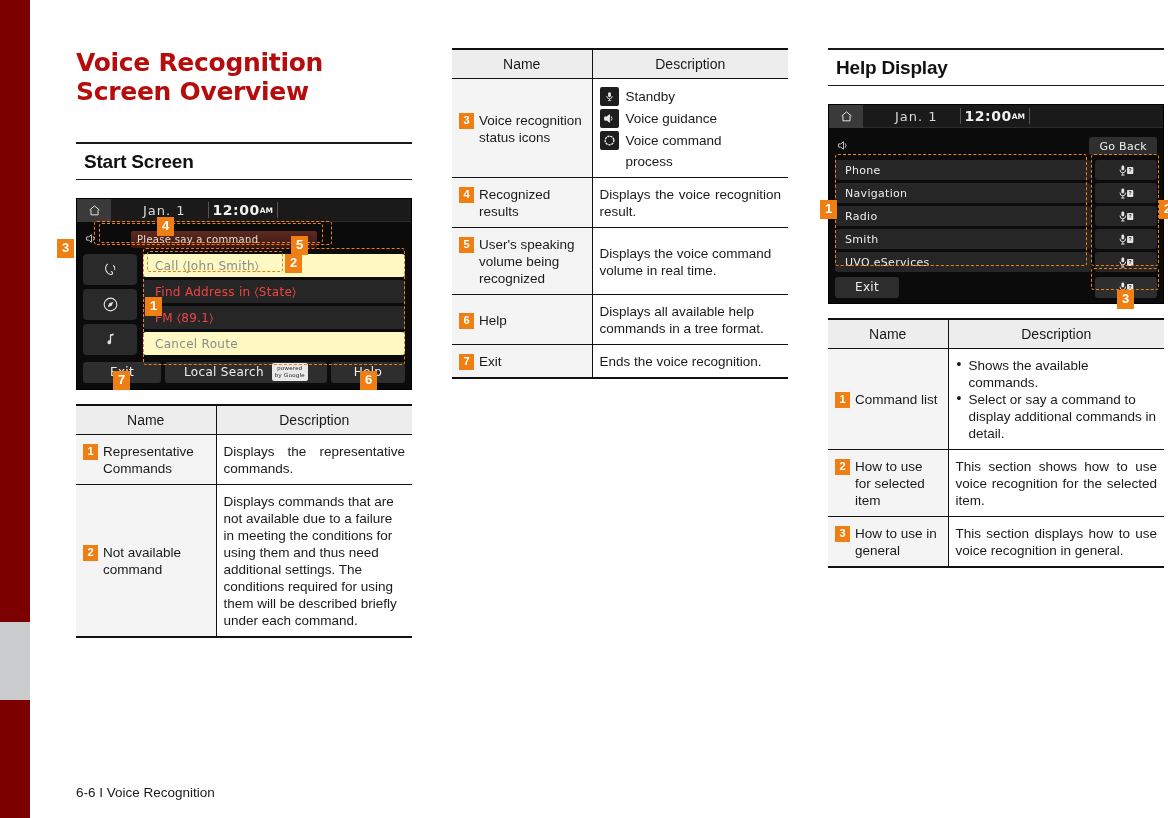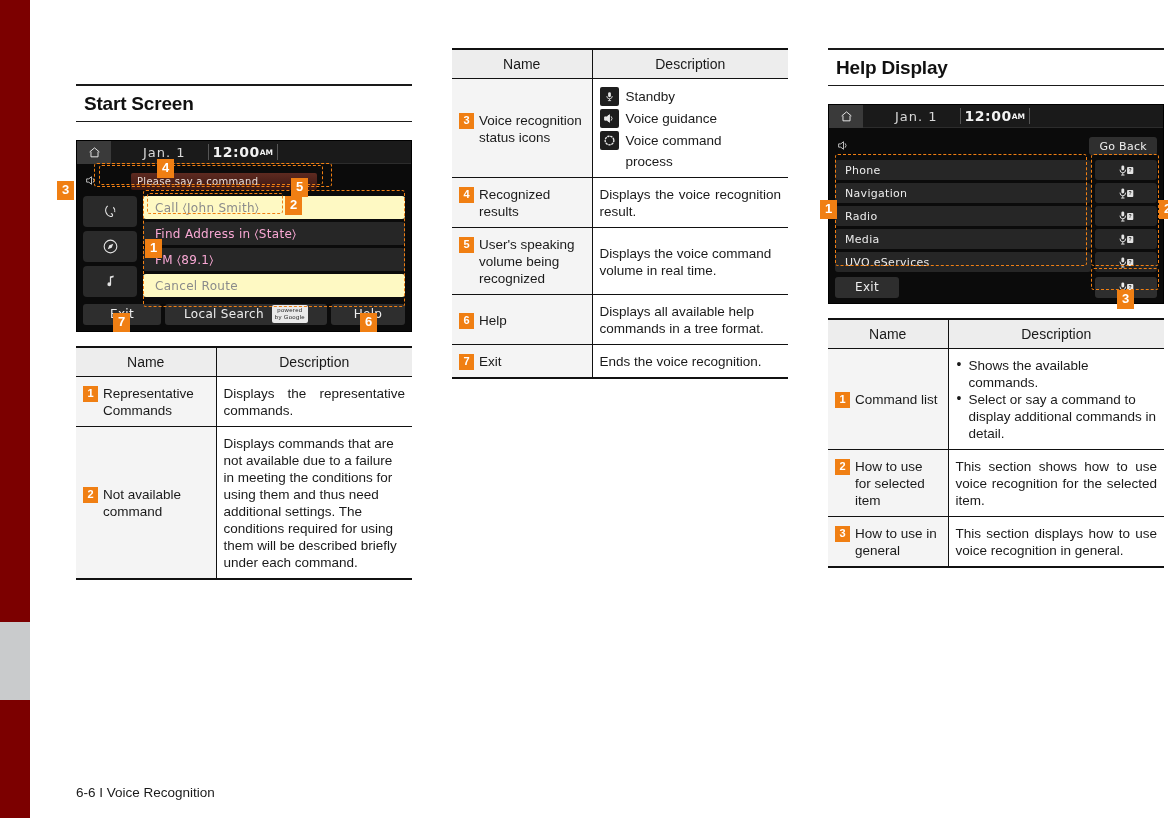--- a/index.html
+++ b/index.html
@@ -92,21 +92,21 @@
   .icon-col { width:54px; display:flex; flex-direction:column; gap:4px; }
   .icon-btn {
     height:31px; background:#2a2a2a; border-radius:4px;
     display:flex; align-items:center; justify-content:center;
     color:#e2e2e2;
   }
   .list-col { flex:1; margin-left:6px; display:flex; flex-direction:column; gap:3px; }
   .cmd-row {
     height:23px; background:#262626; border-radius:3px;
     display:flex; align-items:center; padding-left:12px;
-    color:#f9a8d4; font-size:12px; letter-spacing:0.3px;
+    color:#ef4444; font-size:12px; letter-spacing:0.3px;
   }
   .cmd-row.dim { color:#8b8b8b; background:#fef9c3; }
 
   
   .dev-foot {
     margin-top:5px; height:24px; background:#0b0b0b;
     display:flex; align-items:center; gap:4px;
   }
   .fbtn {
     background:#2e2e2e; border-radius:3px; height:21px;
@@ -218,20 +218,24 @@
 </head>
 <body>
 
 <div class="page">
 
   <div class="spine"></div>
   <div class="spine-tab"></div>
 
   <div class="col col-1">
 
+    <div class="doc-title">
+      <div>Voice Recognition</div>
+      <div>Screen Overview</div>
+    </div>
 
     <div class="sec-head">Start Screen</div>
 
     <div class="device">
 
       <div class="dev-top">
         <div class="dev-home">
           <svg width="13" height="13" viewBox="0 0 24 24" fill="none" stroke="currentColor" stroke-width="1.8">
             <path d="M3 11 L12 3.5 L21 11"></path>
               <path d="M5.5 10.5 V20 H18.5 V10.5"></path>
@@ -457,21 +461,21 @@
             </svg>
           </div>
           <div class="goback">Go Back</div>
         </div>
 
         <div class="hd-list">
           <div class="hd-names">
             <div class="hd-row">Phone</div>
             <div class="hd-row">Navigation</div>
             <div class="hd-row">Radio</div>
-            <div class="hd-row">Media</div>
+            <div class="hd-row">Smith</div>
             <div class="hd-row">UVO eServices</div>
           </div>
           <div class="hd-icons">
             <div class="hd-irow">
               <svg width="17" height="13" viewBox="0 0 30 22" fill="none" stroke="currentColor" stroke-width="1.7">
                 <rect x="6" y="2" width="5" height="9" rx="2.5" fill="currentColor" stroke="none"></rect>
                 <path d="M3.5 9.5 Q3.5 15 8.5 15 Q13.5 15 13.5 9.5"></path>
                   <path d="M8.5 15 V19"></path>
                   <path d="M5.5 19 H11.5"></path>
                 <rect x="16" y="5" width="11" height="12" rx="1.5" fill="currentColor" stroke="none"></rect>

